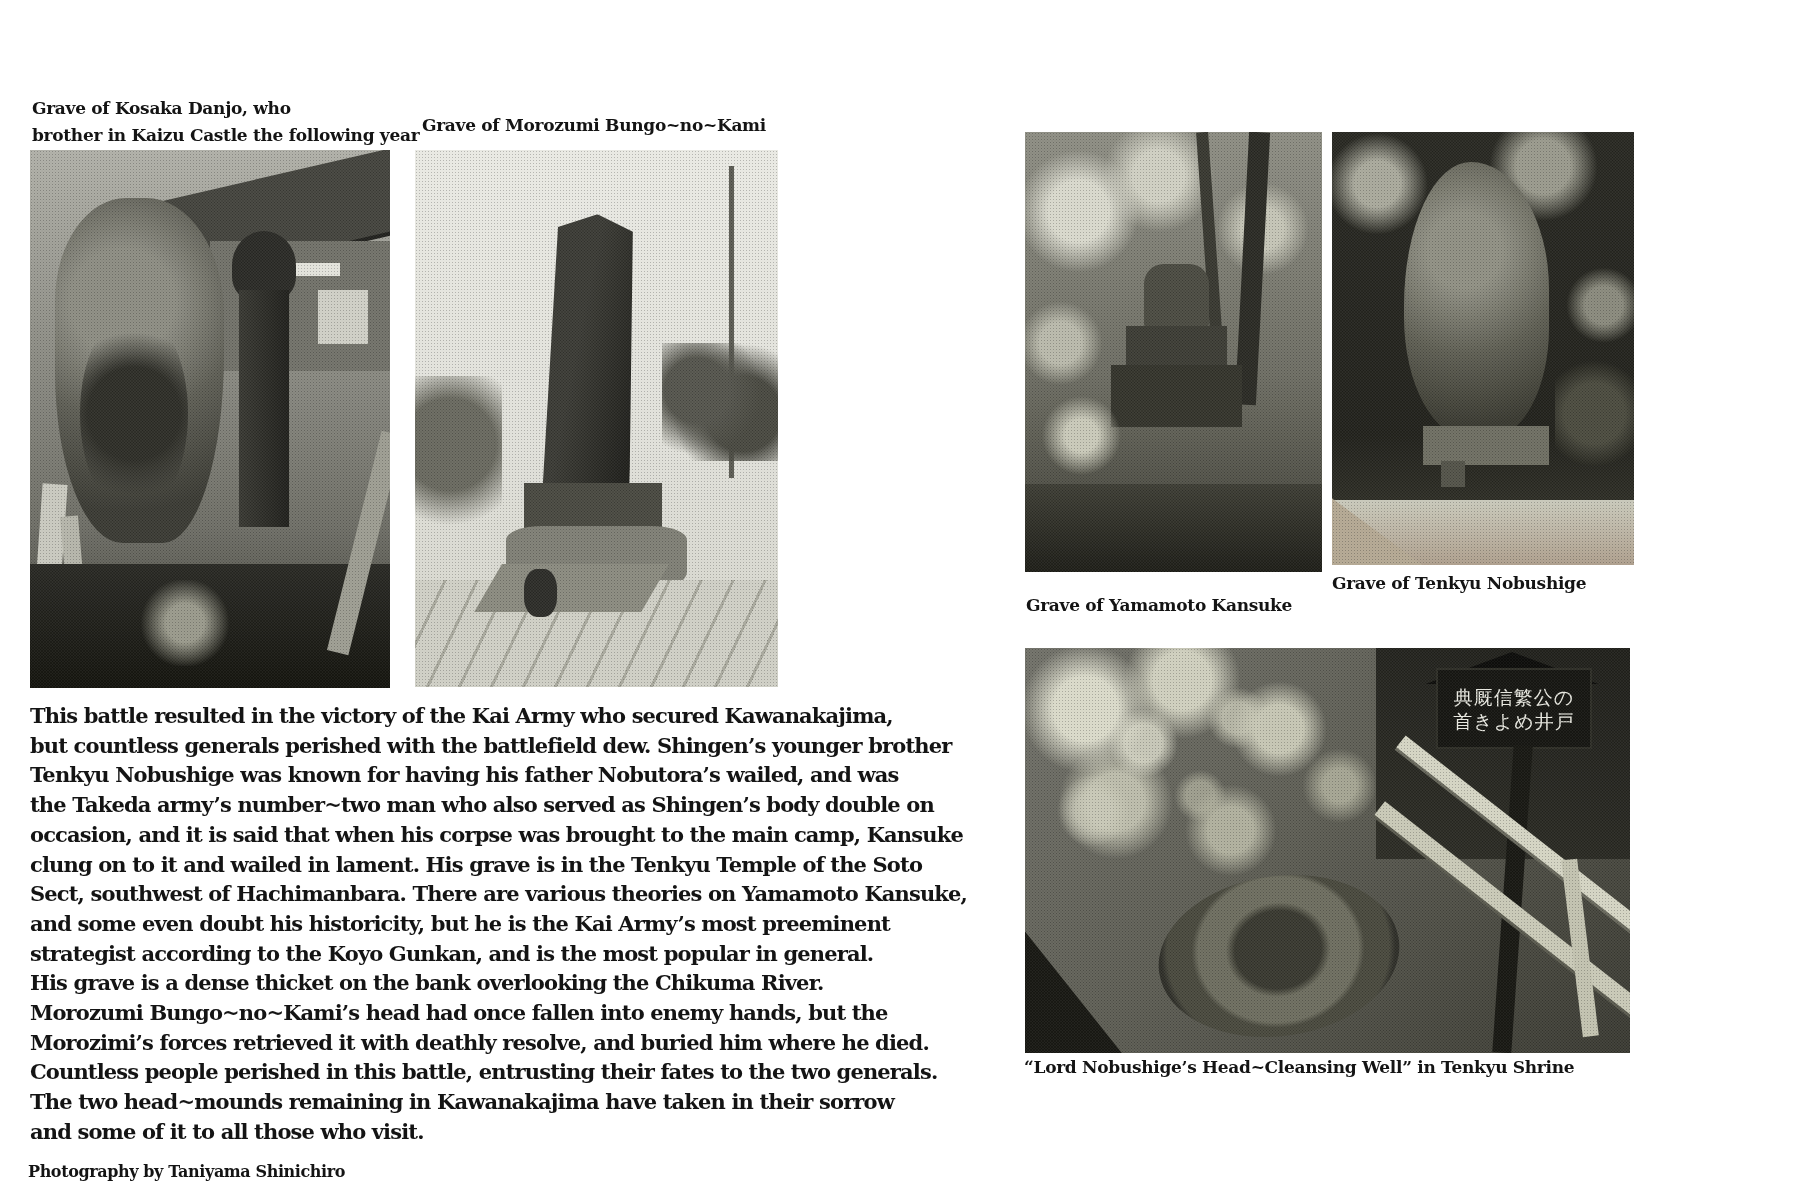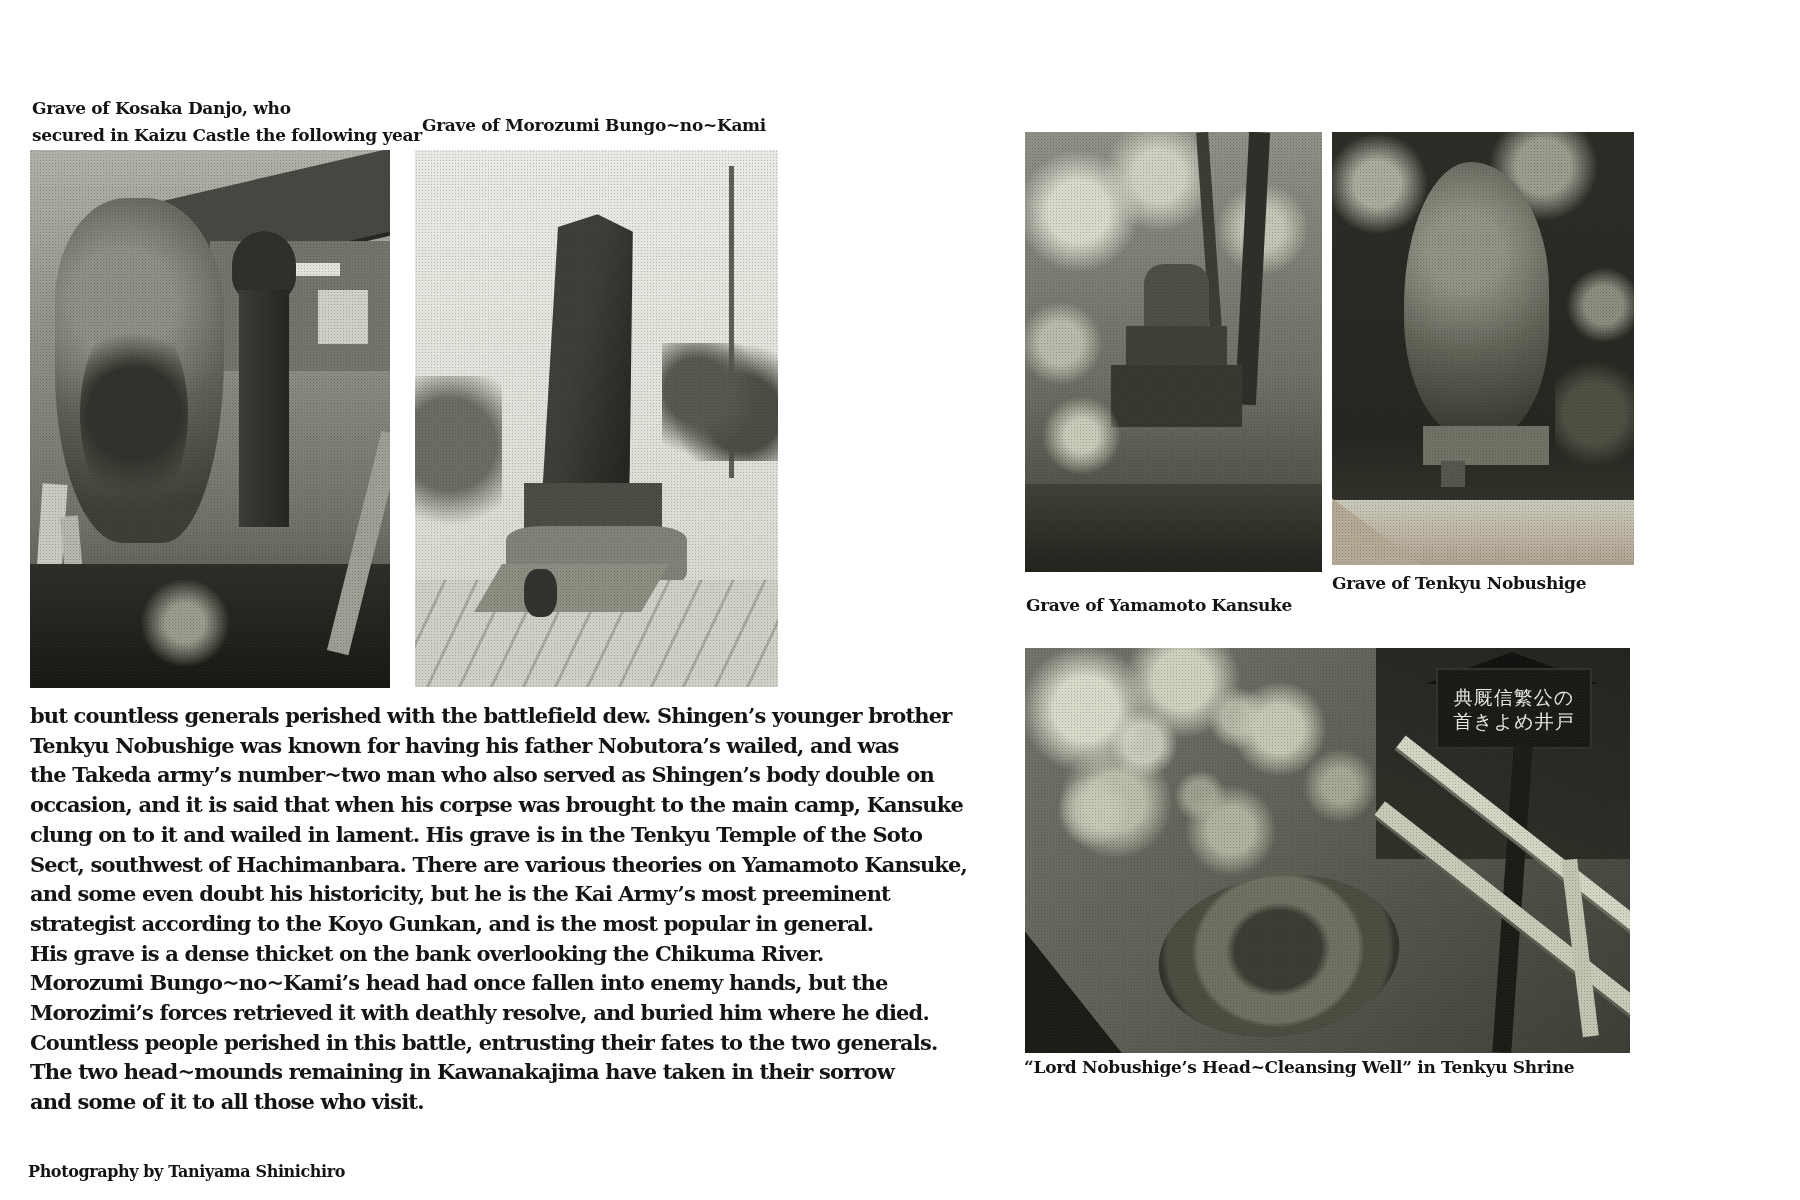--- a/index.html
+++ b/index.html
@@ -124,21 +124,21 @@
                            radial-gradient(circle at 14% 62%, rgba(205,205,188,.7) 0 6%, transparent 12%); }
   .p5 .cornerD{ left:0; bottom:0; width:16%; height:30%; background:#191914; clip-path:polygon(0 0, 100% 100%, 0 100%); }
 </style>
 </head>
 <body>
 
 <div class="page">
 
   <div class="cap" style="left:32px; top:95px;">
     <div>Grave of Kosaka Danjo, who</div>
-    <div>secured in Kaizu Castle the following year</div>
+    <div>brother in Kaizu Castle the following year</div>
   </div>
 
   <div class="cap" style="left:422px; top:112px;">Grave of Morozumi Bungo~no~Kami</div>
 
   <div class="photo p1" style="left:30px; top:150px; width:360px; height:538px;">
     <div class="roof"></div>
     <div class="wall"></div>
     <div class="win1"></div>
     <div class="win2"></div>
     <div class="win3"></div>
@@ -204,20 +204,21 @@
     <div class="railv"></div>
     <div class="well"></div>
     <div class="leafFG"></div>
     <div class="cornerD"></div>
     <div class="ht"></div>
   </div>
 
   <div class="cap" style="left:1024px; top:1054px;">“Lord Nobushige’s Head~Cleansing Well” in Tenkyu Shrine</div>
 
   <div class="body-text">
+    <div>This battle resulted in the victory of the Kai Army who secured Kawanakajima,</div>
     <div>but countless generals perished with the battlefield dew. Shingen’s younger brother</div>
     <div>Tenkyu Nobushige was known for having his father Nobutora’s wailed, and was</div>
     <div>the Takeda army’s number~two man who also served as Shingen’s body double on</div>
     <div>occasion, and it is said that when his corpse was brought to the main camp, Kansuke</div>
     <div>clung on to it and wailed in lament. His grave is in the Tenkyu Temple of the Soto</div>
     <div>Sect, southwest of Hachimanbara. There are various theories on Yamamoto Kansuke,</div>
     <div>and some even doubt his historicity, but he is the Kai Army’s most preeminent</div>
     <div>strategist according to the Koyo Gunkan, and is the most popular in general.</div>
     <div>His grave is a dense thicket on the bank overlooking the Chikuma River.</div>
     <div>Morozumi Bungo~no~Kami’s head had once fallen into enemy hands, but the</div>

